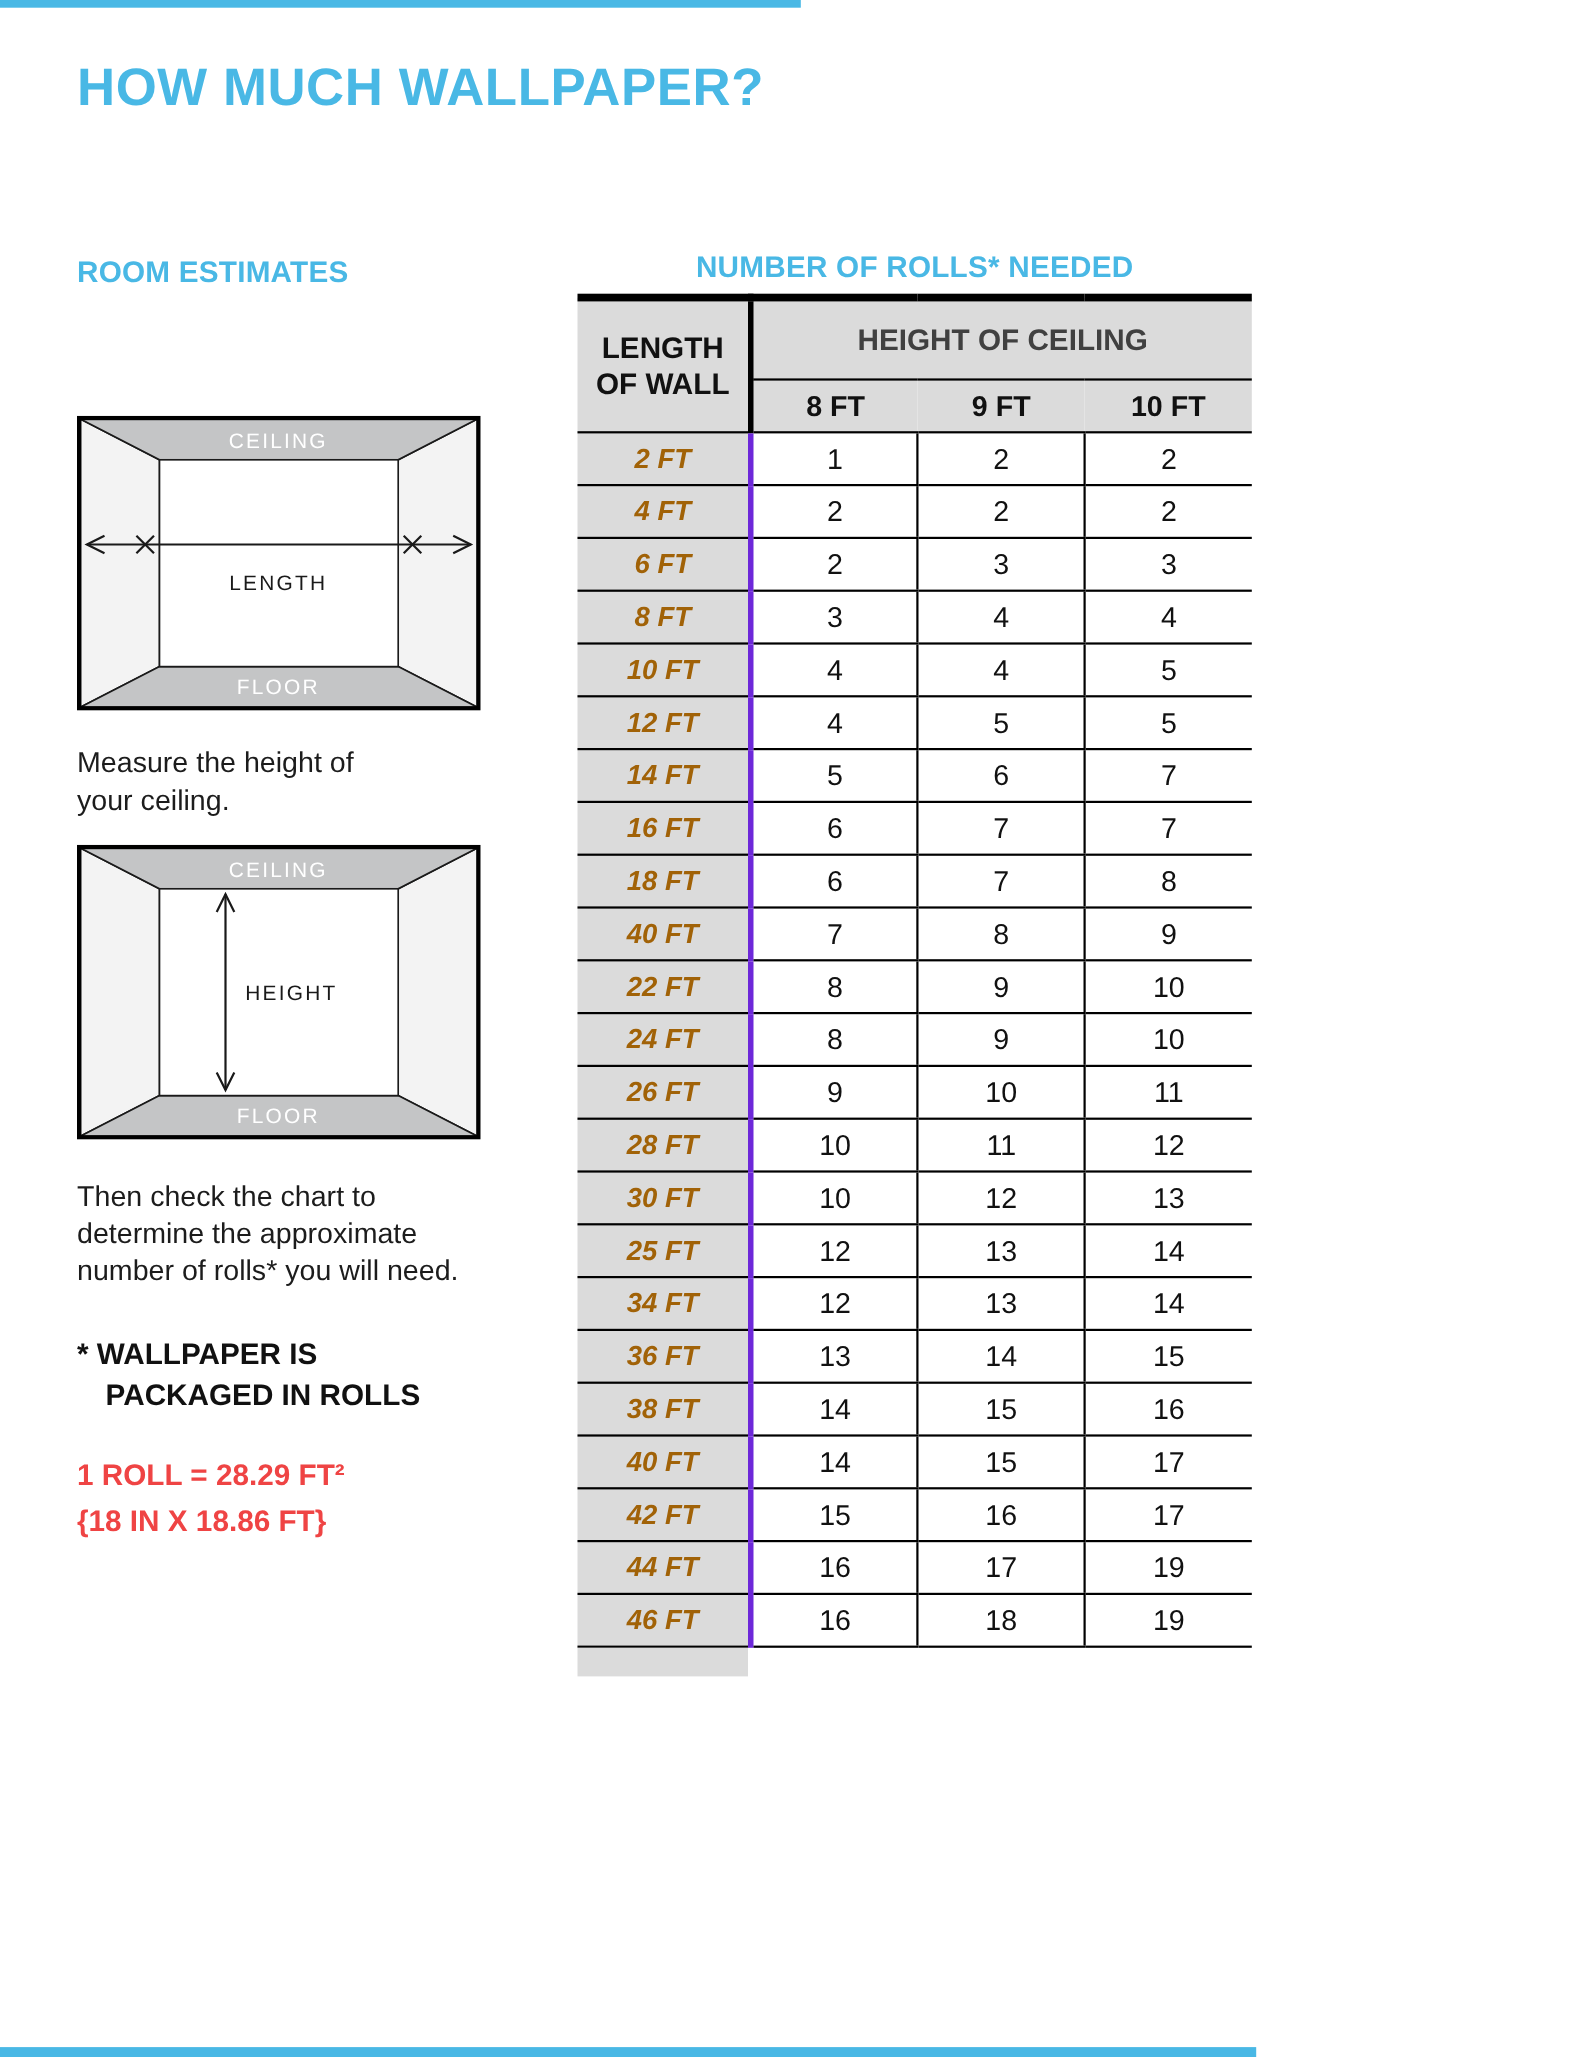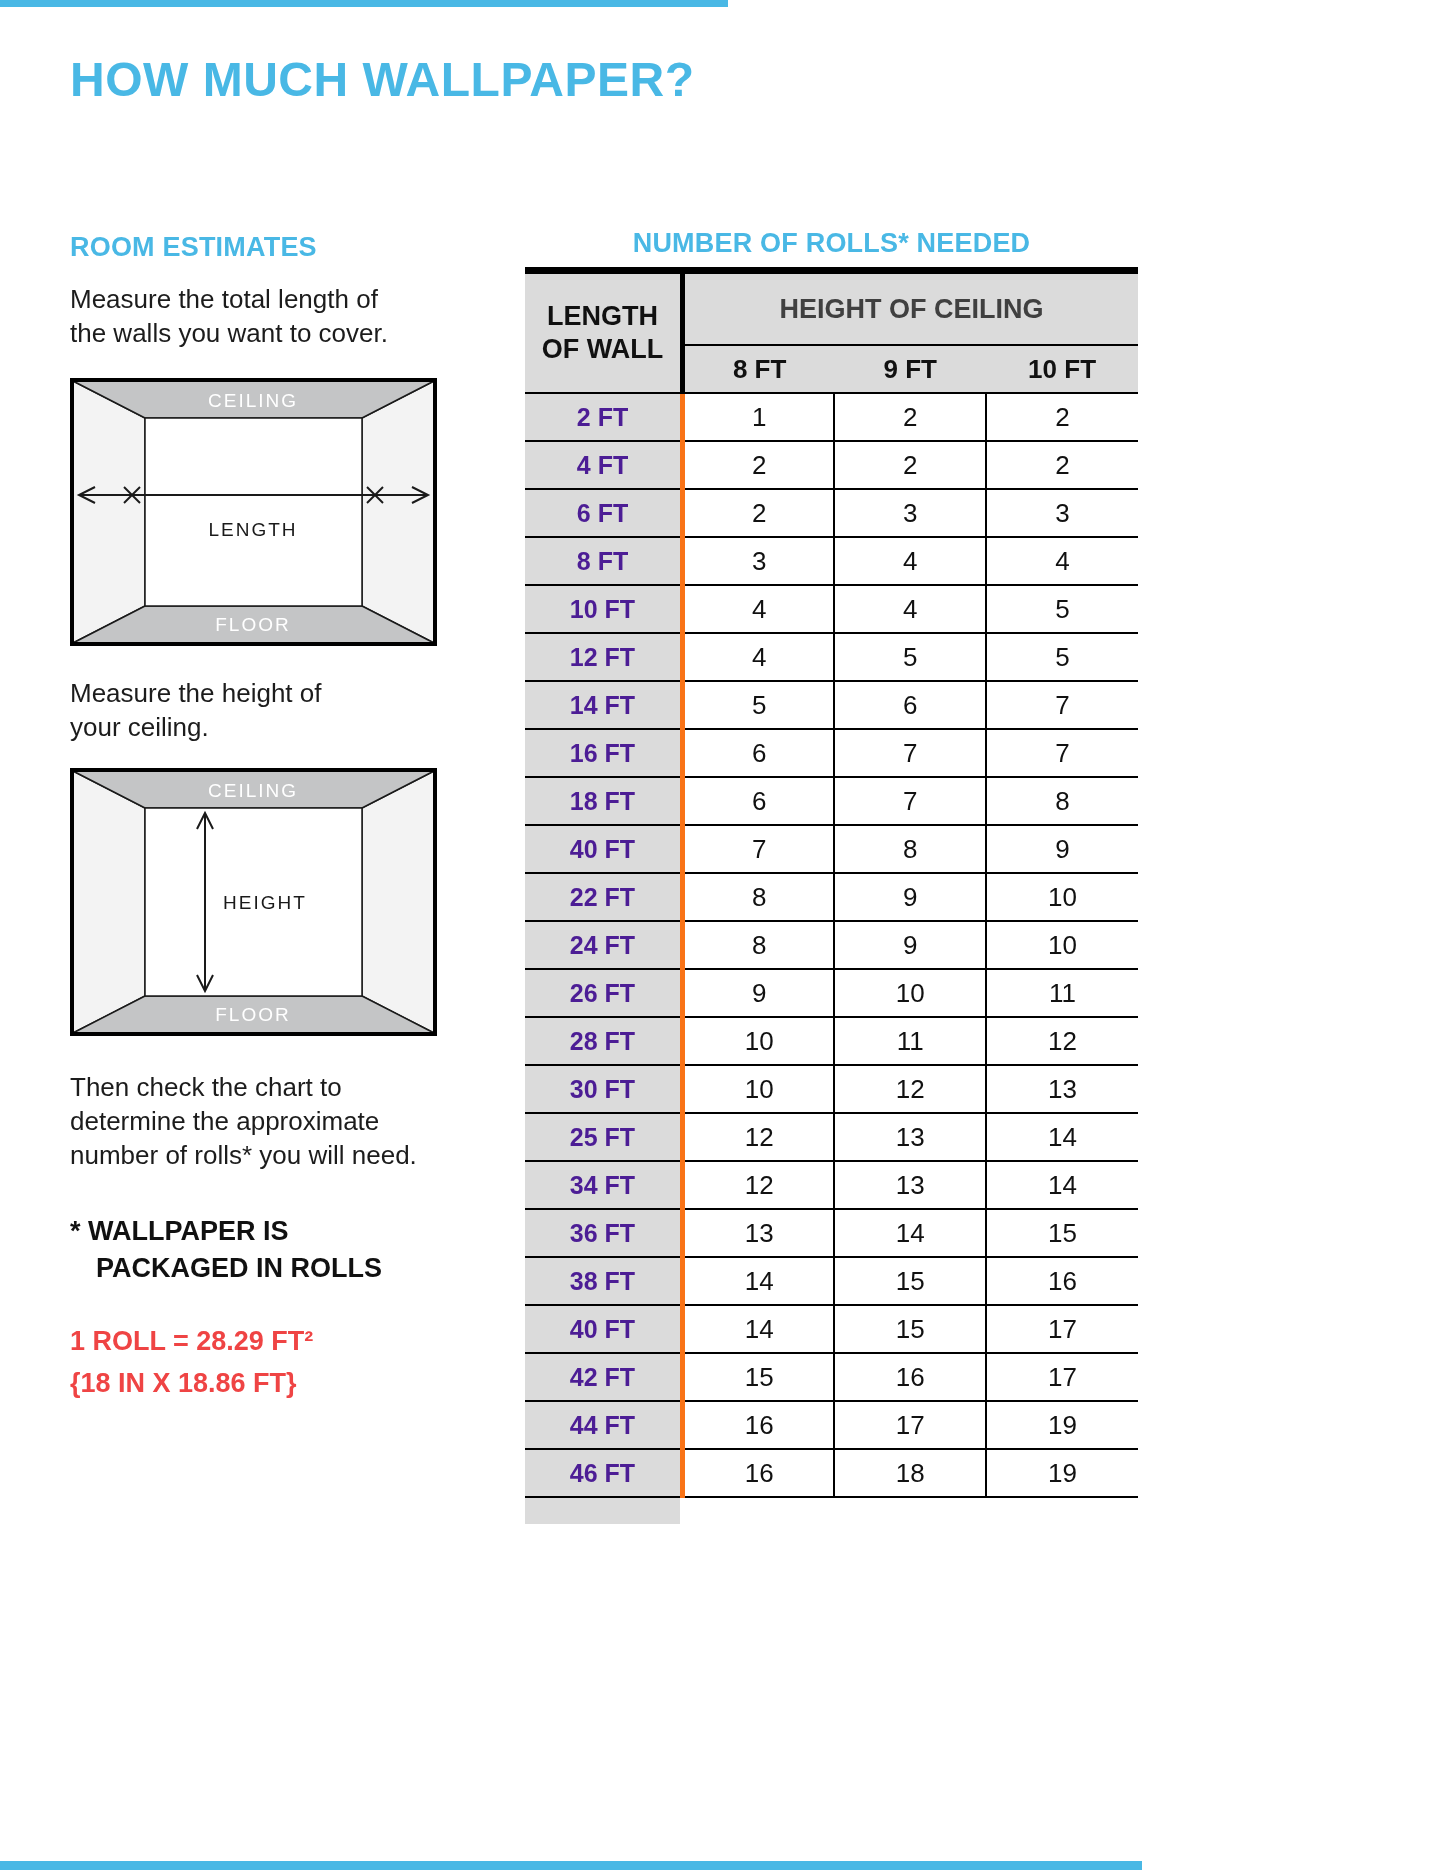--- a/index.html
+++ b/index.html
@@ -32,39 +32,37 @@
 
   .right-col{position:absolute;left:525px;top:228px;width:613px;}
   .table-heading{text-align:center;margin-bottom:8px;}
 
   table.rolls{border-collapse:collapse;width:613px;border-top:7px solid #000;table-layout:fixed;}
   table.rolls th,table.rolls td{padding:0;text-align:center;vertical-align:middle;}
   .corner{width:155px;background:#dbdbdb;border-right:5px solid #000;border-bottom:2px solid #000;
           font-size:27px;font-weight:bold;line-height:33px;color:#111;}
   .group{background:#dbdbdb;border-bottom:2px solid #000;font-size:27px;font-weight:bold;height:70px;color:#404040;}
   .colh{background:#dbdbdb;border-bottom:2px solid #000;font-size:26px;font-weight:bold;height:46px;color:#111;}
-  .len-cell{background:#dbdbdb;border-right:5px solid #f97316;border-bottom:2px solid #000;
-            font-size:25px;font-weight:bold;height:46px;color:#4c1d95;}
+  .len-cell{background:#dbdbdb;border-right:5px solid #6d28d9;border-bottom:2px solid #000;
+            font-size:25px;font-weight:bold;height:46px;color:#a16207;font-style:italic;}
   .val-cell{background:#ffffff;border-bottom:2px solid #000;border-left:2px solid #000;
             font-size:26px;height:46px;color:#111;}
   .gray-stub{width:155px;height:26px;background:#dbdbdb;}
 </style>
 </head>
 <body>
 
 <div class="page">
 
   <div class="accent-bar-top"></div>
 
   <h1 class="page-title" style="margin:0;">HOW MUCH WALLPAPER?</h1>
 
   <div class="section-heading room-heading">ROOM ESTIMATES</div>
 
-  <div class="step-text step1">Measure the total length of
-the walls you want to cover.</div>
 
   <svg class="diagram diagram1" viewBox="0 0 367 268">
     <polygon points="3,3 75,40 75,228 3,265" fill="#f3f3f3" stroke="#1a1a1a" stroke-width="1.5"></polygon>
     <polygon points="364,3 292,40 292,228 364,265" fill="#f3f3f3" stroke="#1a1a1a" stroke-width="1.5"></polygon>
     <polygon points="3,3 364,3 292,40 75,40" fill="#c4c5c6" stroke="#1a1a1a" stroke-width="1.5"></polygon>
     <polygon points="3,265 364,265 292,228 75,228" fill="#c4c5c6" stroke="#1a1a1a" stroke-width="1.5"></polygon>
     <rect x="75" y="40" width="217" height="188" fill="#ffffff" stroke="#1a1a1a" stroke-width="1.5"></rect>
     <rect x="2" y="2" width="363" height="264" fill="none" stroke="#000000" stroke-width="4"></rect>
     <text class="svg-band-label" x="183" y="29" text-anchor="middle">CEILING</text>
     <text class="svg-band-label" x="183" y="253" text-anchor="middle">FLOOR</text>

